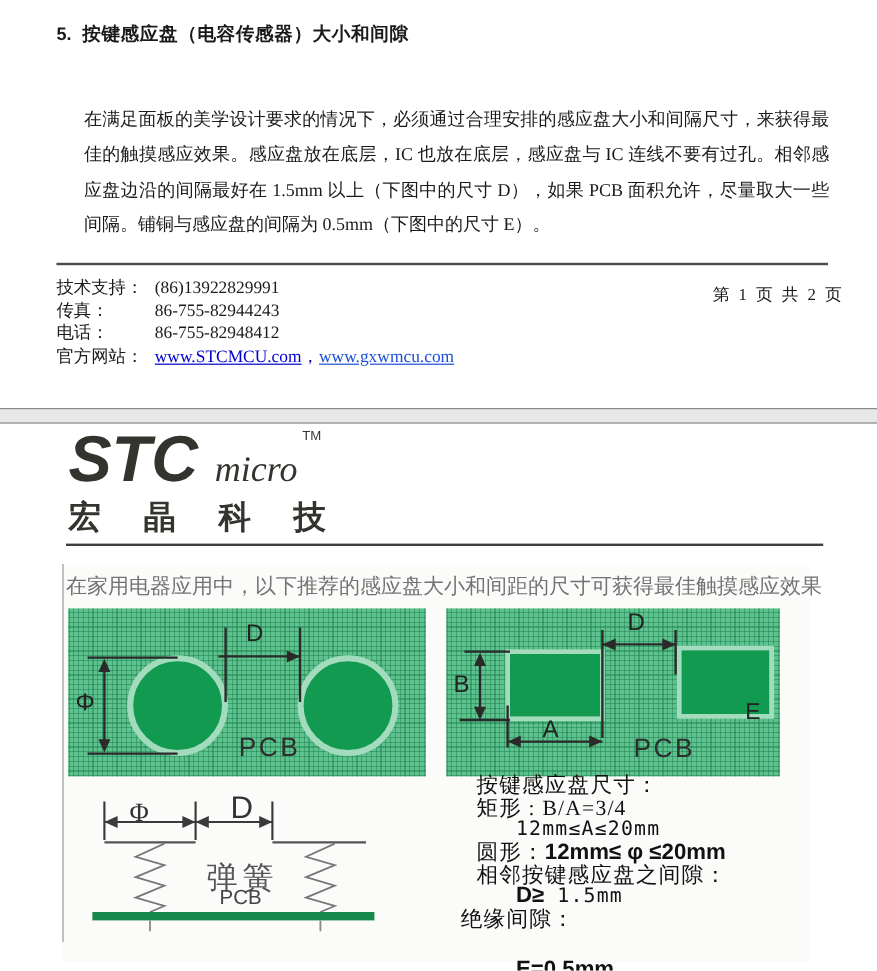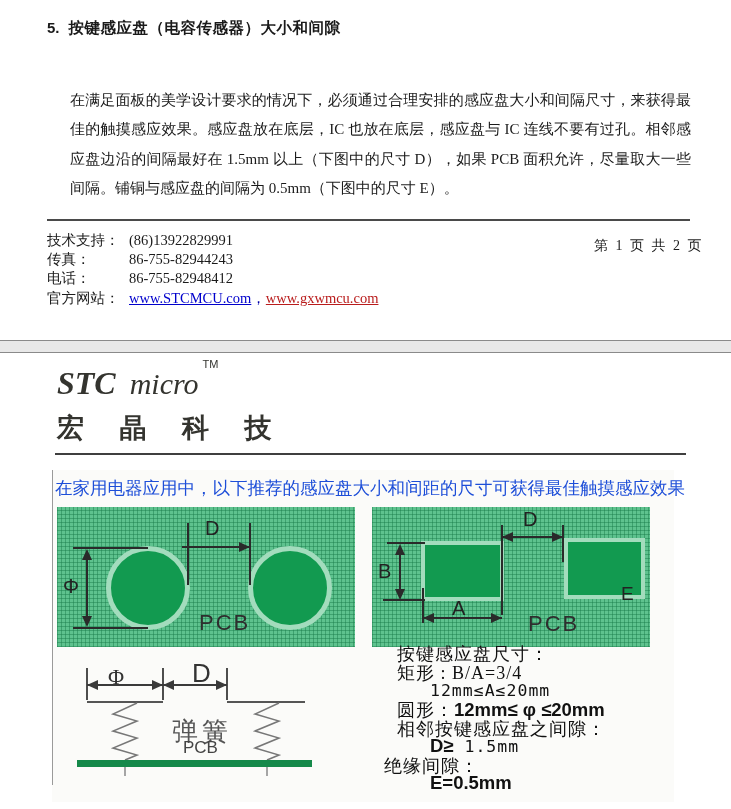--- a/index.html
+++ b/index.html
@@ -12,41 +12,41 @@
   .heading .txt{font-weight:bold;font-size:15.5px;letter-spacing:.5px;}
   .bodytext{position:absolute;left:70px;top:48px;width:621px;font-size:15px;line-height:29.3px;
             text-align:justify;text-justify:inter-ideograph;margin-top:38px;}
   .rule1{position:absolute;left:47px;top:219px;width:643px;height:2px;background:#4a4a4a;}
   .footer{position:absolute;left:47px;top:231px;font-size:14.5px;line-height:19.2px;}
   .frow{display:flex;}
   .flabel{width:78px;white-space:nowrap;}
   .fvalue{margin-left:4px;white-space:nowrap;}
   .weblinks a{text-decoration:underline;}
   .link1{color:#0000cc;}
-  .link2{color:#b91c1c;margin-top:42px;}
+  .link2{color:#1d4ed8;margin-top:42px;}
   .linksep{color:#0000aa;}
   .pageinfo{position:absolute;left:594px;top:237px;font-size:14px;letter-spacing:2px;white-space:nowrap;}
 
   
   .pagegap{position:absolute;left:0;top:340px;width:731px;height:11px;background:#e8e8e8;
            border-top:1px solid #8a8a8a;border-bottom:1px solid #8a8a8a;}
 
   
   .logo{position:absolute;left:57px;top:360px;color:#34342f;}
   .logo-en{display:flex;align-items:baseline;}
-  .logo-stc{font-family:Liberation Serif, serif;font-style:italic;font-weight:bold;font-size:32px;line-height:46px;}
+  .logo-stc{font-family:Liberation Sans, sans-serif;font-style:italic;font-weight:bold;font-size:54px;line-height:46px;}
   .logo-micro{font-family:"Liberation Serif","DejaVu Serif",serif;font-style:italic;font-size:30px;margin-left:14px;}
   .logo-tm{font-family:"Liberation Sans",sans-serif;font-size:11px;font-weight:normal;align-self:flex-start;margin-left:4px;margin-top:-2px;}
   .logo-cn{font-family:"Liberation Sans",sans-serif;font-weight:bold;font-size:27px;letter-spacing:14px;margin-top:4px;}
   .rule2{position:absolute;left:55px;top:453px;width:631px;height:2px;background:#3f3f3f;}
 
   
   .figure{position:absolute;left:52px;top:470px;width:622px;height:332px;background:#fbfbf9;}
   .fig-leftline{position:absolute;left:0;top:0;width:1px;height:315px;background:#9a9a9a;}
-  .fig-caption{position:absolute;left:3px;top:6px;width:616px;font-size:17.5px;color:#1d4ed8;white-space:nowrap;}
+  .fig-caption{position:absolute;left:3px;top:6px;width:616px;font-size:17.5px;color:#737373;white-space:nowrap;}
 
   .board{position:absolute;height:140px;background-color:#5ec28e;
     background-image:
       repeating-linear-gradient(0deg, rgba(23,122,72,.45) 0 1px, transparent 1px 4px),
       repeating-linear-gradient(90deg, rgba(23,122,72,.45) 0 1px, transparent 1px 4px);}
   .boardA{left:5px;top:37px;width:298px;}
   .boardB{left:320px;top:37px;width:278px;}
   .pad-circle{position:absolute;width:74px;height:74px;border-radius:50%;
               background:#129a50;border:5px solid #a3dcbd;}
   .pad-rect{position:absolute;background:#129a50;border:4px solid #a3dcbd;}
@@ -54,21 +54,21 @@
   .pcb-label{position:absolute;font-family:"Liberation Sans",sans-serif;font-size:22px;
              letter-spacing:2px;color:#2e2e2e;}
   .board svg,.springsvg{position:absolute;left:0;top:0;}
 
   .spring-area-label{position:absolute;font-family:"Liberation Serif","DejaVu Serif",serif;}
 
   
   .spec{position:absolute;white-space:nowrap;color:#111;}
   .spec-cjk{font-size:18px;letter-spacing:1px;text-align:center;}
   .spec-mono{font-family:"DejaVu Sans Mono","Liberation Mono",monospace;font-size:16.5px;letter-spacing:1px;}
-  .spec-bold{font-family:"Liberation Sans",sans-serif;font-weight:bold;font-size:18.5px;}
+  .spec-bold{font-family:"Liberation Sans",sans-serif;font-weight:bold;font-size:18.5px;margin-top:24px;}
 </style>
 </head>
 <body>
 
 <div id="page">
 
   <div class="heading">
     <span class="num">5.</span>
     <span class="txt">按键感应盘（电容传感器）大小和间隙</span>
   </div>

